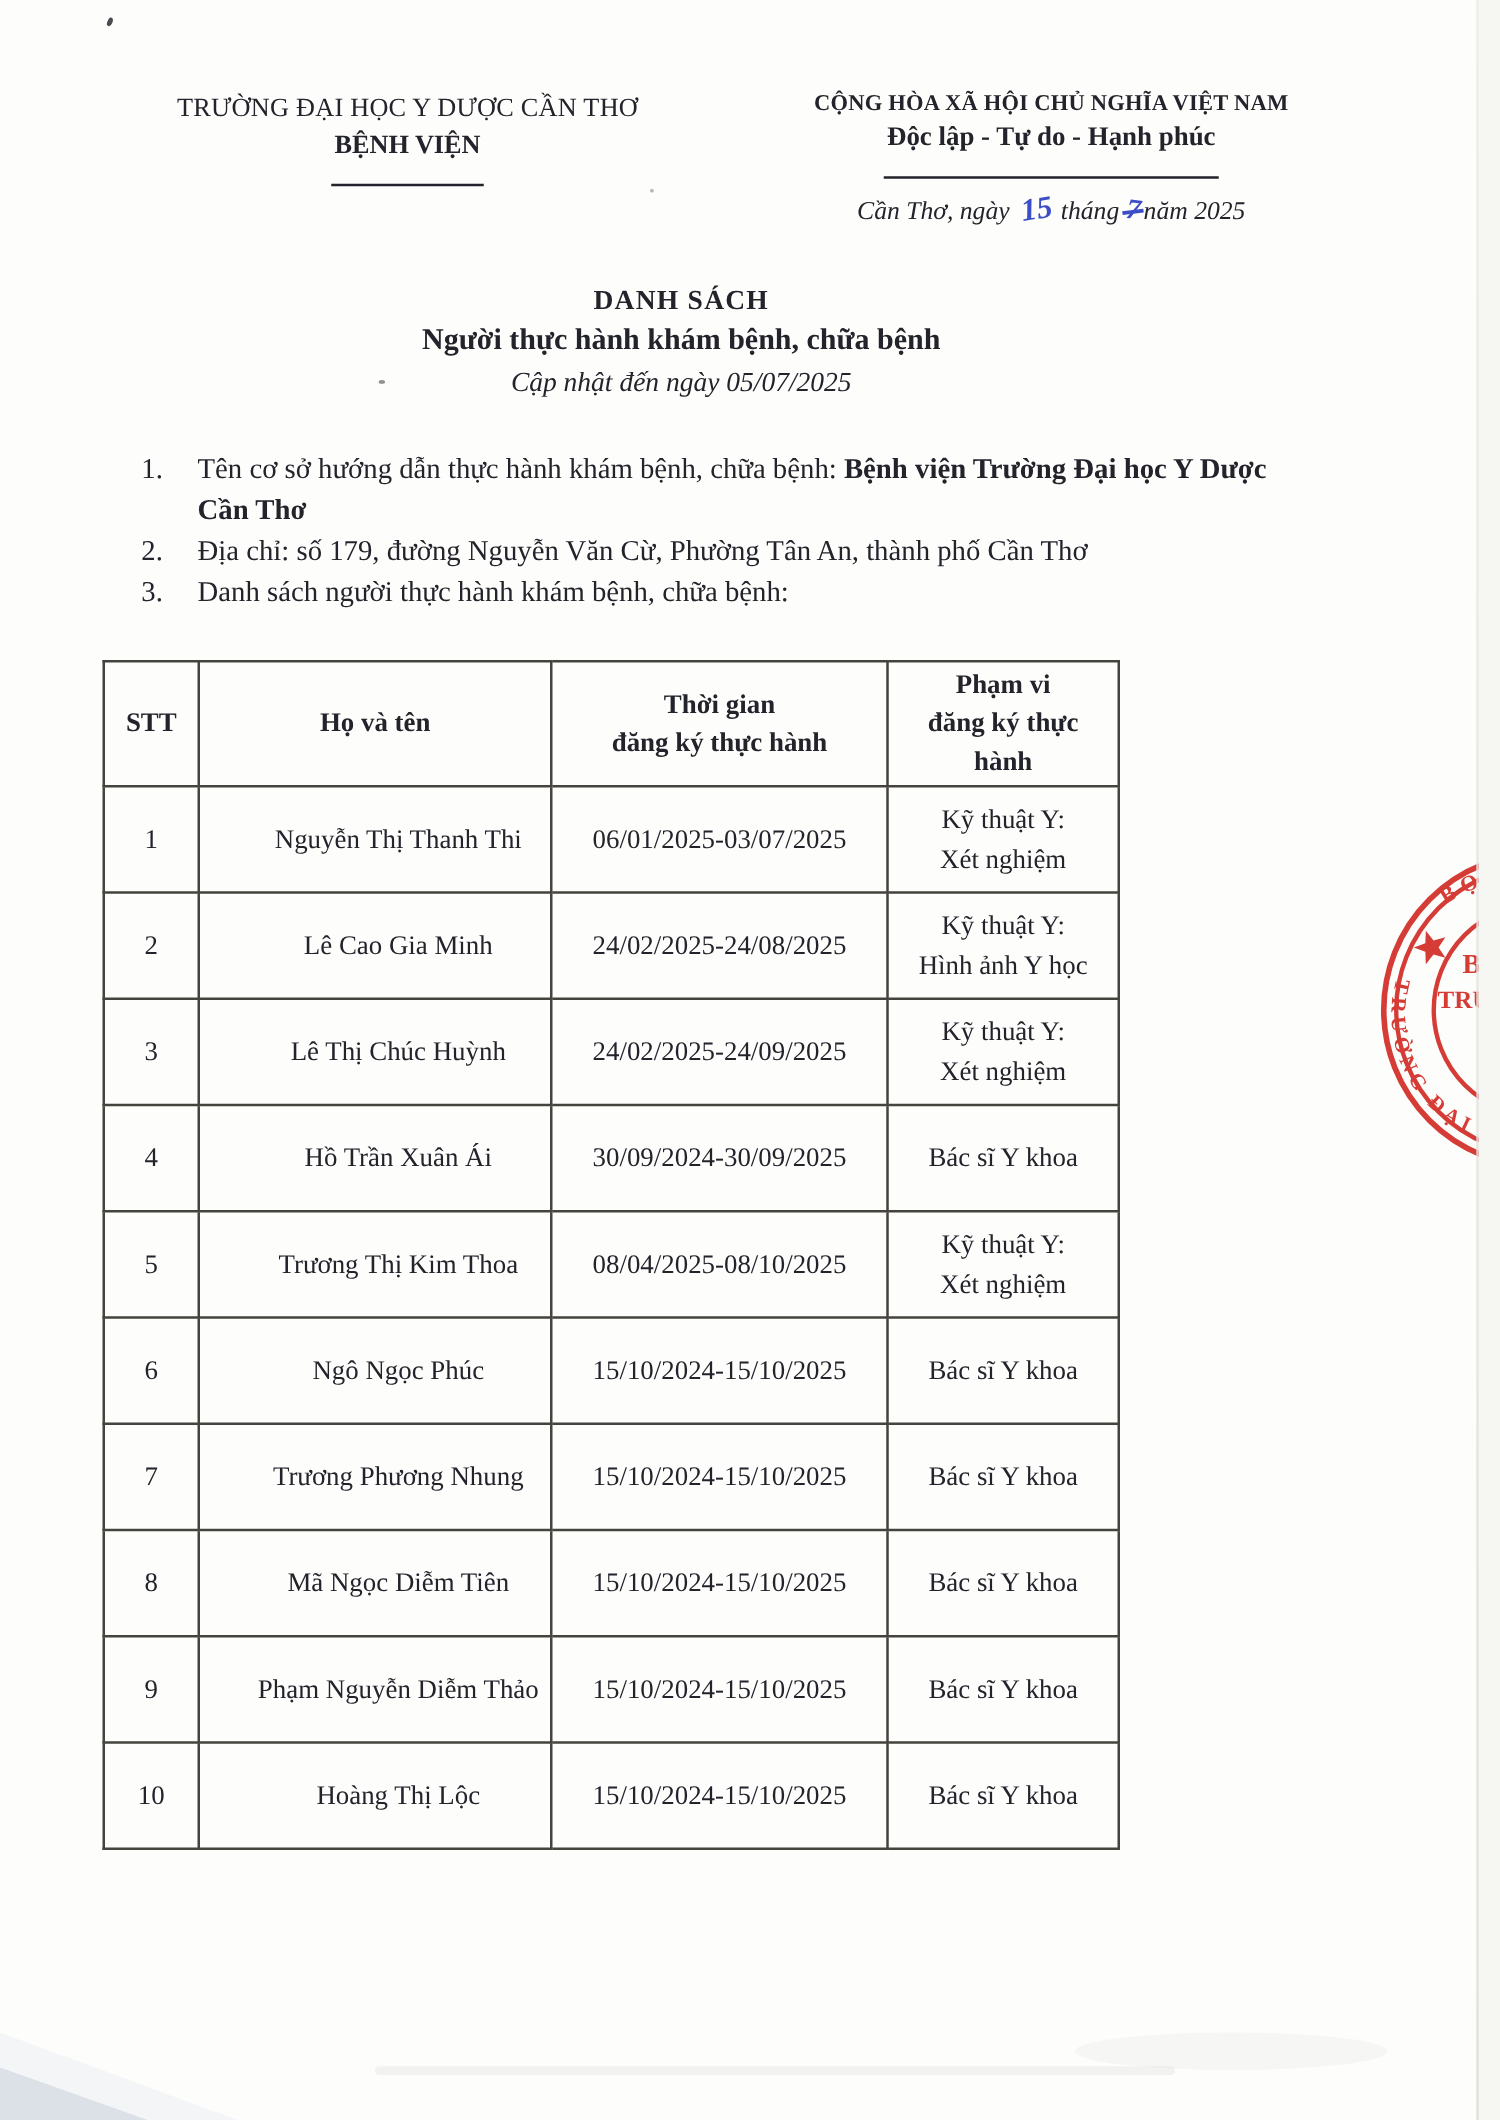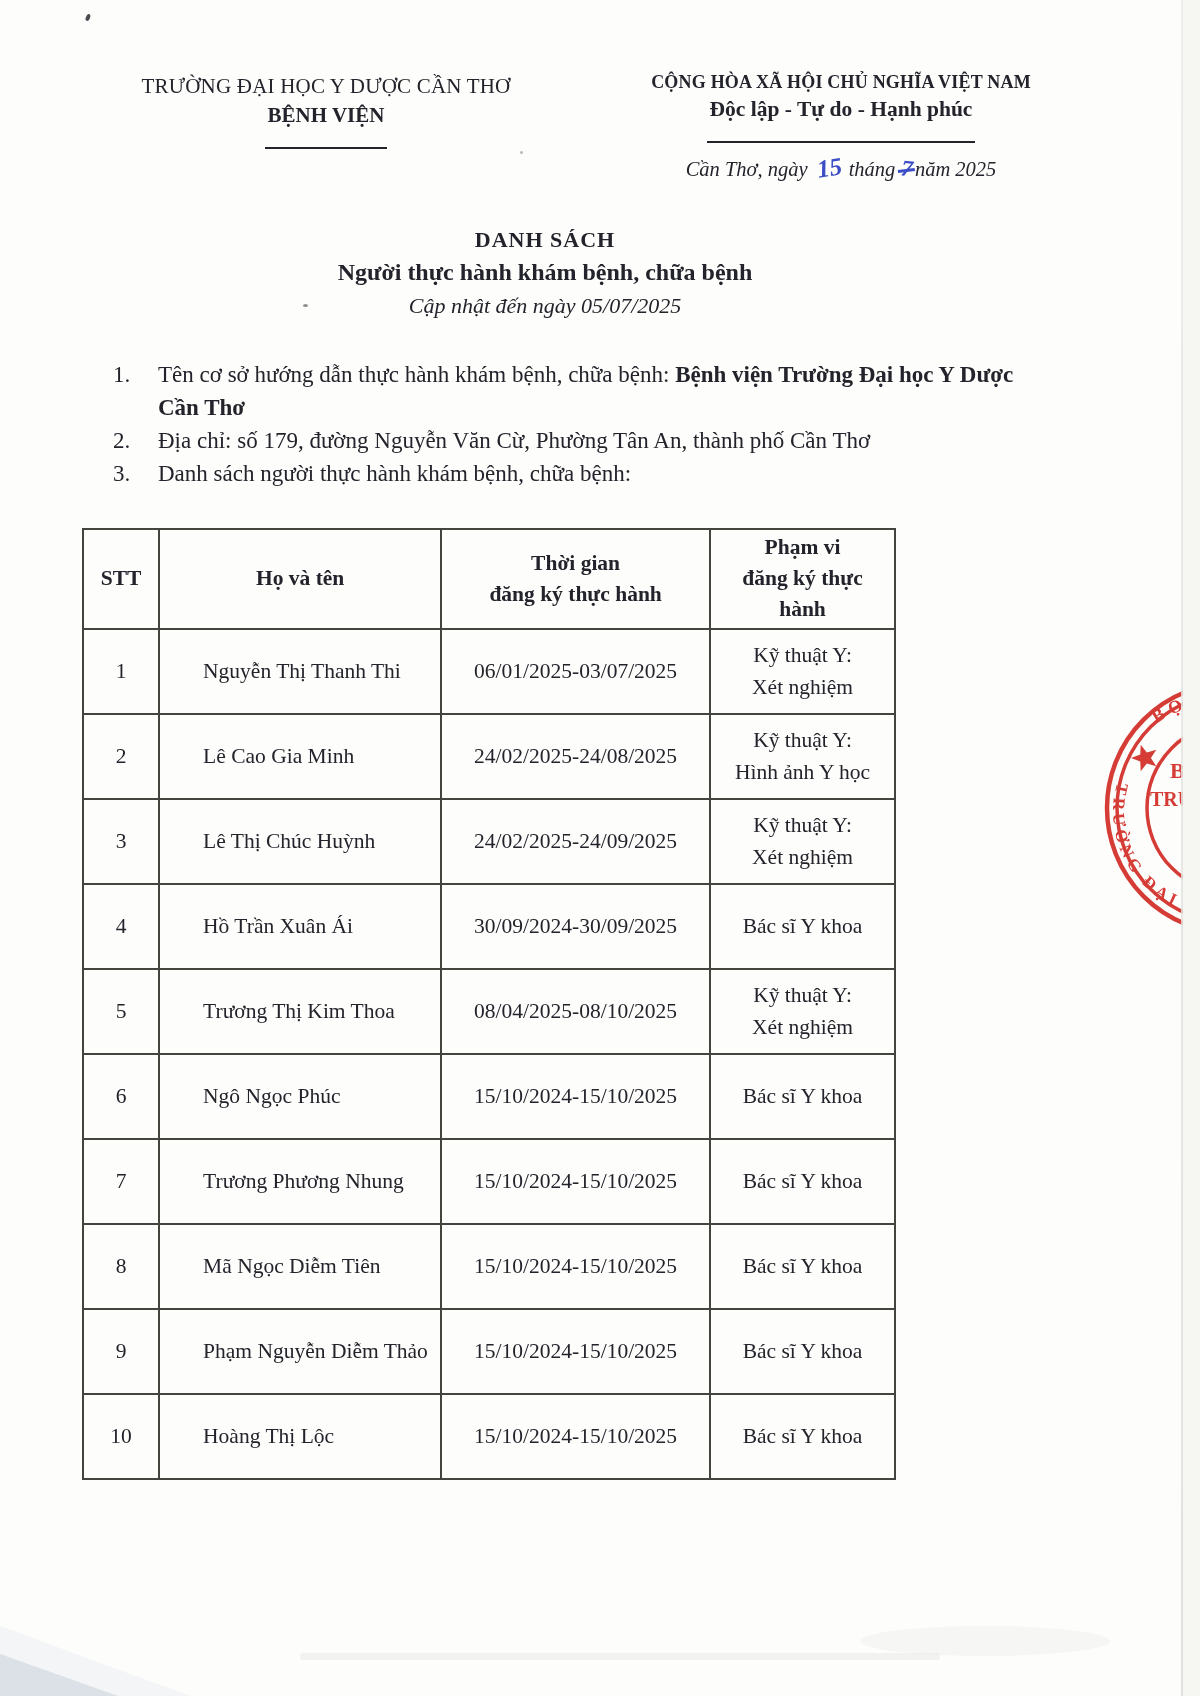--- a/index.html
+++ b/index.html
@@ -30,21 +30,21 @@
   .item .num{width:45px;flex:none;}
   .item .itext{flex:1;}
   .item .itext b{font-weight:bold;}
   
   table.tbl{position:absolute;left:82px;top:528px;width:814px;border-collapse:collapse;
         font-size:21.5px;}
   .tbl th,.tbl td{border:2px solid #45433d;padding:2px 6px;}
   .tbl th{font-weight:bold;white-space:pre-line;line-height:1.45;height:92px;text-align:center;}
   .tbl tbody tr{height:85px;}
   .tbl td{text-align:center;}
-  .tbl td.name{text-align:left;padding-left:43px;}
+  .tbl td.name{text-align:center;padding-left:43px;}
   .tbl td.scope{white-space:pre-line;line-height:1.5;padding-left:2px;padding-right:2px;margin-left:44px;}
   .tbl{border:2.5px solid #3c3a34;}
   
   .stamp{position:absolute;left:1020px;top:640px;width:180px;height:330px;opacity:.92;}
   .stamp text{font-family:"Liberation Serif",serif;font-weight:bold;fill:#d22c26;}
   
   .right-band{position:absolute;left:1183px;top:0;width:17px;height:1696px;background:#f6f6f3;}
   .scan-edge{position:absolute;left:1181px;top:0;width:2px;height:1696px;
         background:linear-gradient(#eaeae7,#dcdcd8);opacity:.85;}
   .speck1{position:absolute;left:86px;top:14px;width:4px;height:7px;background:#4a4a50;

